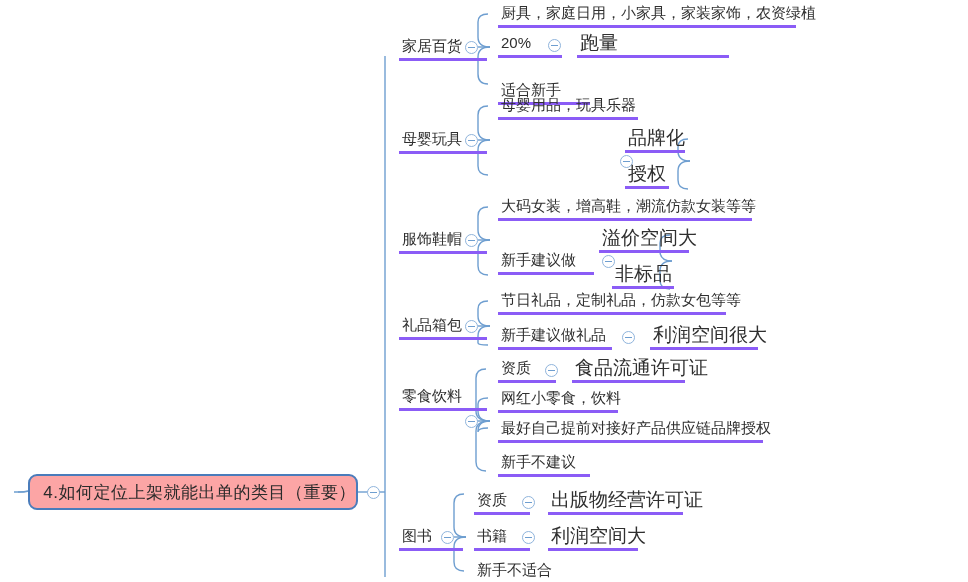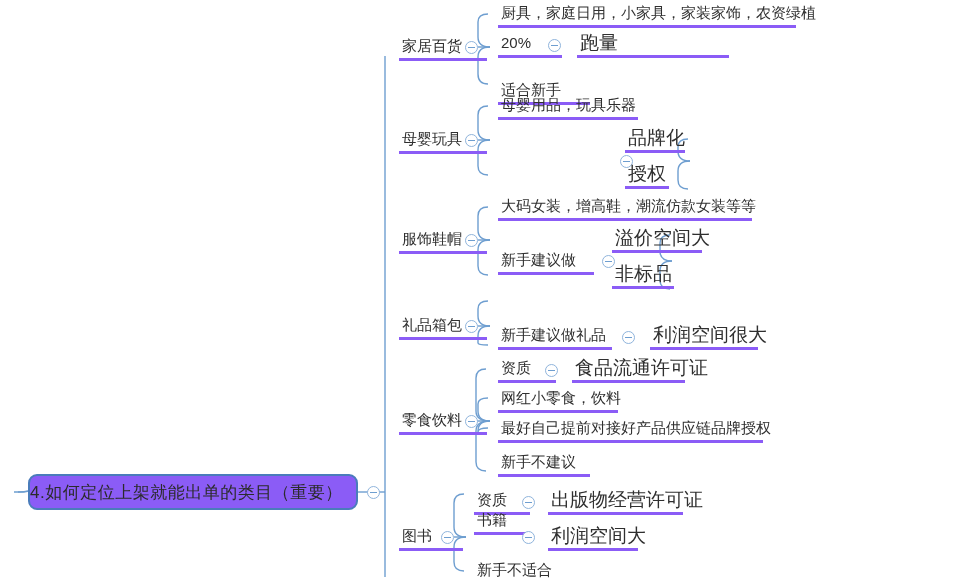--- a/index.html
+++ b/index.html
@@ -27,26 +27,26 @@
     left: 0; top: 0;
     width: 968px;
     height: 582px;
     pointer-events: none;
   }
 
   
   .root-node {
     position: absolute;
     box-sizing: border-box;
-    background: #8b5cf6;
+    background: #fca5a5;
     border: 2px solid #4a7cbb;
     border-radius: 9px;
     display: flex;
     align-items: center;
-    justify-content: flex-start;
+    justify-content: flex-end;
     color: #2b2b2b;
     font-size: 17px;
     letter-spacing: 0.5px;
     white-space: nowrap;
   }
 
   
   .node {
     position: absolute;
     box-sizing: border-box;
@@ -184,42 +184,45 @@
 
   <div class="node lvl2" style="left:498px; top:196px; width:254px;">
     <span>大码女装，增高鞋，潮流仿款女装等等</span>
   </div>
 
   <div class="node lvl2" style="left:498px; top:250px; width:96px;">
     <span>新手建议做</span>
   </div>
   <div class="toggle" style="left:602px; top:255px;"></div>
 
-  <div class="node lvl3" style="left:612px; top:228px; width:90px;text-align:right;">
+  <div class="node lvl3" style="left:599px; top:228px; width:90px;text-align:right;">
     <span>溢价空间大</span>
   </div>
   <div class="node lvl3" style="left:612px; top:264px; width:62px;">
     <span>非标品</span>
   </div>
 
   <div class="node lvl1" style="left:399px; top:315px; width:88px;">
     <span>礼品箱包</span>
   </div>
   <div class="toggle" style="left:465px; top:320px;"></div>
 
+  <div class="node lvl2" style="left:498px; top:290px; width:228px;">
+    <span>节日礼品，定制礼品，仿款女包等等</span>
+  </div>
 
   <div class="node lvl2" style="left:498px; top:325px; width:114px;">
     <span>新手建议做礼品</span>
   </div>
   <div class="toggle" style="left:622px; top:331px;"></div>
   <div class="node lvl3" style="left:650px; top:325px; width:108px;">
     <span>利润空间很大</span>
   </div>
 
-  <div class="node lvl1" style="left:399px; top:410px; width:88px;">
+  <div class="node lvl1" style="left:399px; top:386px; width:88px;">
     <span>零食饮料</span>
   </div>
   <div class="toggle" style="left:465px; top:415px;"></div>
 
   <div class="node lvl2" style="left:498px; top:358px; width:58px;">
     <span>资质</span>
   </div>
   <div class="toggle" style="left:545px; top:364px;"></div>
   <div class="node lvl3" style="left:572px; top:358px; width:113px;">
     <span>食品流通许可证</span>
@@ -243,21 +246,21 @@
   <div class="toggle" style="left:441px; top:531px;"></div>
 
   <div class="node lvl2" style="left:474px; top:490px; width:56px;">
     <span>资质</span>
   </div>
   <div class="toggle" style="left:522px; top:496px;"></div>
   <div class="node lvl3" style="left:548px; top:490px; width:135px;">
     <span>出版物经营许可证</span>
   </div>
 
-  <div class="node lvl2" style="left:474px; top:510px; width:56px;">
+  <div class="node lvl2" style="left:474px; top:526px; width:56px;">
     <span>书籍</span>
   </div>
   <div class="toggle" style="left:522px; top:531px;"></div>
   <div class="node lvl3" style="left:548px; top:526px; width:90px;">
     <span>利润空间大</span>
   </div>
 
   <div class="node lvl2" style="left:474px; top:560px; width:92px;">
     <span>新手不适合</span>
   </div>

